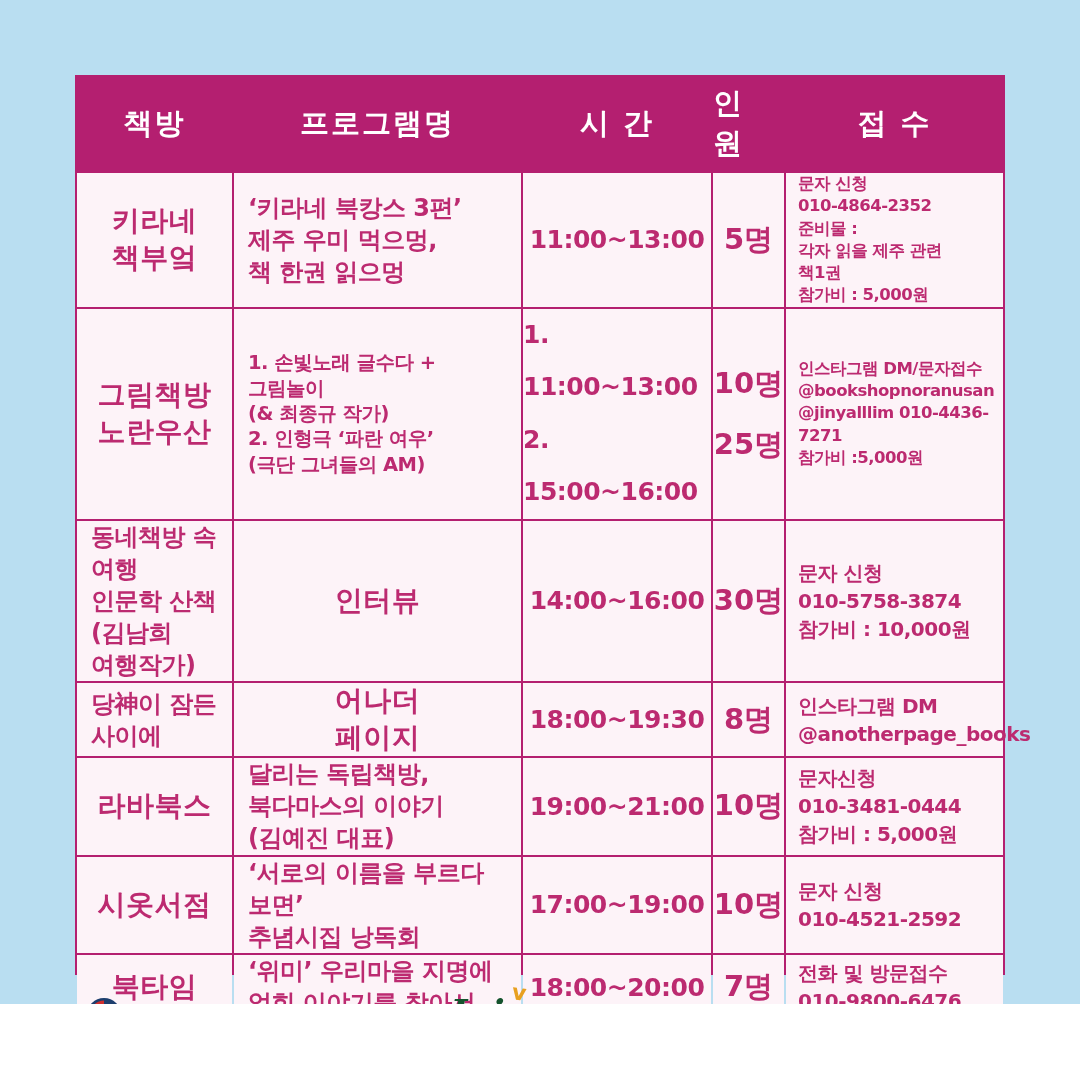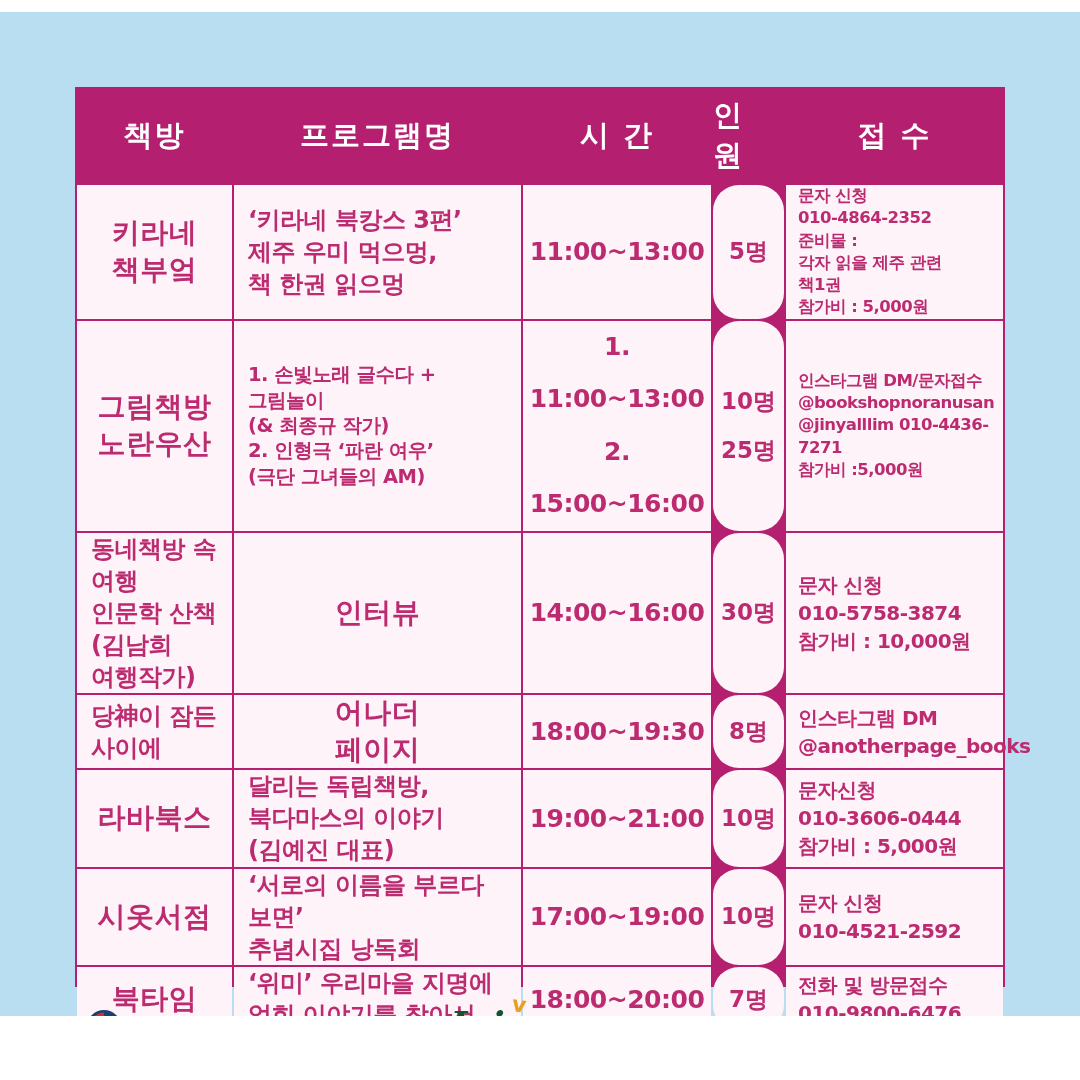--- a/index.html
+++ b/index.html
@@ -1,38 +1,38 @@
 <!DOCTYPE html>
 <html><head>
 <meta charset="utf-8">
 <style>
   html,body{margin:0;padding:0;}
   body{font-family:"DejaVu Sans","Liberation Sans",sans-serif;}
-  .canvas{position:relative;width:1080px;height:1004px;background:#b9def1;overflow:hidden;margin-top:12px;}
+  .canvas{position:relative;width:1080px;height:1004px;background:#b9def1;overflow:hidden;}
 
   
   .ptable{
     position:absolute;left:75px;top:75px;width:926px;height:896px;
     border:2px solid #b41f70;background:#b41f70;
     display:grid;grid-template-columns:155px 287px 188px 71px 217px;
     grid-template-rows:94px repeat(7,1fr);gap:2px;
   }
   .hcell{
     background:#b41f70;color:#ffffff;display:flex;align-items:center;justify-content:center;
     font-size:29px;font-weight:800;letter-spacing:2px;
   }
   .cell{
     background:#fdf3f8;color:#bc2a70;display:flex;align-items:center;
     white-space:pre-line;word-break:keep-all;
   }
   .shop{justify-content:center;text-align:center;font-weight:800;font-size:28px;line-height:1.3;letter-spacing:0.5px;}
   .program{padding:0 8px 0 14px;font-size:24px;font-weight:600;line-height:1.34;letter-spacing:-0.5px;}
   .program.compact{font-size:19.5px;line-height:1.3;}
-  .time{justify-content:center;text-align:center;font-size:25px;font-weight:600;letter-spacing:-0.5px;}
-  .capacity{justify-content:center;text-align:center;font-size:23px;font-weight:700;border-radius:26px;}
+  .time{justify-content:center;text-align:left;font-size:25px;font-weight:600;letter-spacing:-0.5px;}
+  .capacity{justify-content:center;text-align:center;font-size:29px;font-weight:700;}
   .spread{line-height:2.1;}
   .reg{padding:0 14px 0 12px;font-size:20px;font-weight:600;line-height:1.4;letter-spacing:-0.5px;}
   .reg.small{font-size:16.5px;line-height:1.35;}
 
   
   .footer-item{position:absolute;display:flex;align-items:center;}
   .mcst{left:86px;top:997px;gap:10px;}
   .mcst-label{font-size:25px;font-weight:600;color:#4a4f54;letter-spacing:0.5px;text-align:right;}
   .jeju{left:450px;top:992px;gap:14px;align-items:flex-start;}
   .jeju-mark{position:relative;width:112px;height:52px;}
@@ -106,21 +106,21 @@
     <div class="cell reg">인스타그램 DM
 @anotherpage_books</div>
 
     <div class="cell shop">라바북스</div>
     <div class="cell program">달리는 독립책방,
 북다마스의 이야기
 (김예진 대표)</div>
     <div class="cell time">19:00~21:00</div>
     <div class="cell capacity">10명</div>
     <div class="cell reg">문자신청
-010-3606-0444
+010-3481-0444
 참가비 : 5,000원</div>
 
     <div class="cell shop">시옷서점</div>
     <div class="cell program">‘서로의 이름을 부르다 보면’
 추념시집 낭독회</div>
     <div class="cell time">17:00~19:00</div>
     <div class="cell capacity">10명</div>
     <div class="cell reg">문자 신청
 010-4521-2592</div>
 

